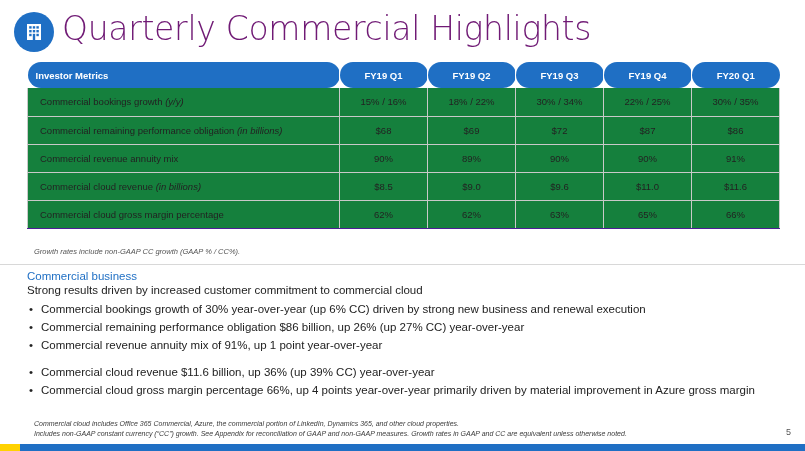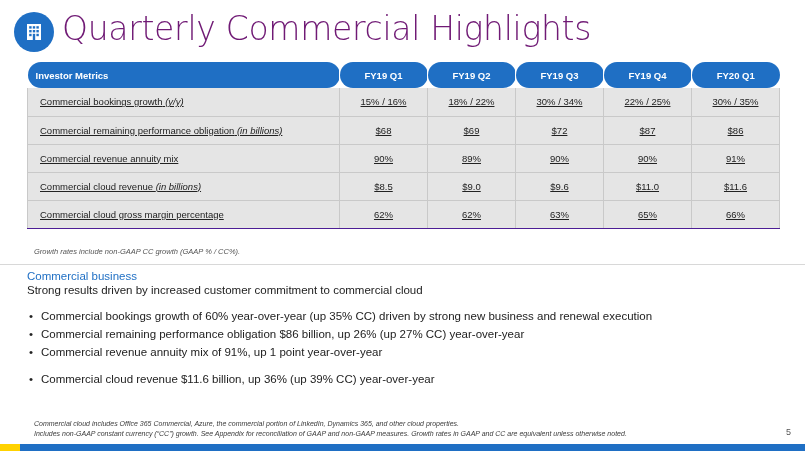--- a/index.html
+++ b/index.html
@@ -81,28 +81,27 @@
   table.metrics thead th.first {
     text-align: left;
     font-weight: bold;
   }
   table.metrics thead th:last-child { border-right: none; }
 
   table.metrics tbody td {
     height: 28px;
     font-size: 9.5px;
     color: #222222;
-    background: #e5e5e5;
+    background: #15803d;
     border-bottom: 1px solid #c9c9c9;
     border-right: 1px solid #c9c9c9;
     text-align: center;
     padding: 0 6px;
     vertical-align: middle;
     white-space: nowrap;
-    text-decoration: underline;
   }
   table.metrics tbody td.label {
     text-align: left;
     padding-left: 12px;
     border-left: 1px solid #c9c9c9;
   }
   table.metrics tbody tr:last-child td { border-bottom: 1px solid #4c1d95; margin-top: 41px; }
   table.metrics tbody td em { font-style: italic; }
 
   .table-note {
@@ -128,21 +127,21 @@
   }
   .section-head {
     color: #1f6fc4;
     font-size: 11.5px;
     margin: 0 0 2px 0;
     font-weight: normal;
   }
   .lead {
     font-size: 11.5px;
     color: #222222;
-    margin: 0 0 11px 0;
+    margin: 0 0 4px 0;
   }
   ul.bullets {
     margin: 0 0 0 0;
     padding: 0;
     list-style: none;
   }
   ul.bullets li {
     font-size: 11.5px;
     color: #222222;
     padding-left: 14px;
@@ -276,27 +275,28 @@
   </div>
 
   <div class="table-note">Growth rates include non-GAAP CC growth (GAAP % / CC%).</div>
 
   <div class="divider"></div>
 
   <div class="commentary">
     <div class="section-head">Commercial business</div>
     <div class="lead">Strong results driven by increased customer commitment to commercial cloud</div>
     <ul class="bullets">
-      <li>Commercial bookings growth of 60% year-over-year (up 35% CC) driven by strong new business and renewal execution</li>
+      <li>Commercial bookings growth of 30% year-over-year (up 6% CC) driven by strong new business and renewal execution</li>
       <li>Commercial remaining performance obligation $86 billion, up 26% (up 27% CC) year-over-year</li>
       <li>Commercial revenue annuity mix of 91%, up 1 point year-over-year</li>
     </ul>
     <div class="gap"></div>
     <ul class="bullets">
       <li>Commercial cloud revenue $11.6 billion, up 36% (up 39% CC) year-over-year</li>
+      <li>Commercial cloud gross margin percentage 66%, up 4 points year-over-year primarily driven by material improvement in Azure gross margin</li>
     </ul>
   </div>
 
   <div class="footnotes">
     <div>Commercial cloud includes Office 365 Commercial, Azure, the commercial portion of LinkedIn, Dynamics 365, and other cloud properties.</div>
     <div>Includes non-GAAP constant currency (“CC”) growth. See Appendix for reconciliation of GAAP and non-GAAP measures. Growth rates in GAAP and CC are equivalent unless otherwise noted.</div>
   </div>
   <div class="page-num">5</div>
 
   <div class="bottom-bar">

